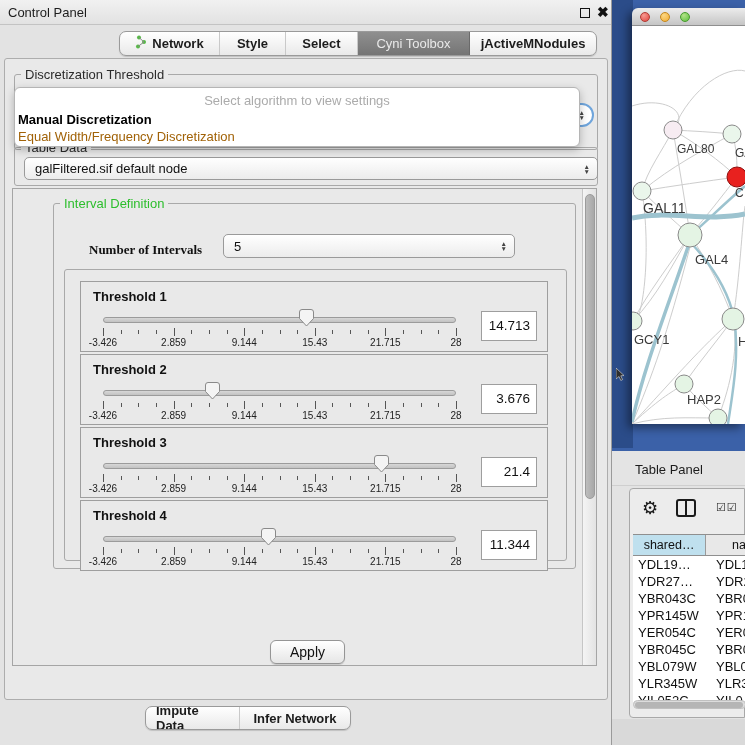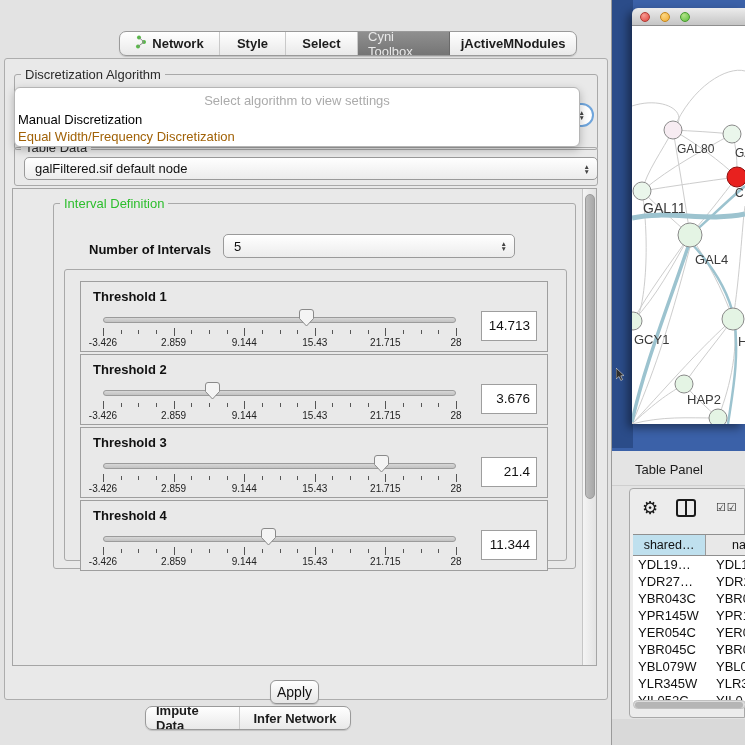--- a/index.html
+++ b/index.html
@@ -28,21 +28,21 @@
   .glabel.green { color:#2dbe2d; }
   .glabel.blue  { color:#2929cc; }
   .glabel.dark  { color:#2b2b2b; }
 
   .combo { position:absolute; background:linear-gradient(#ffffff,#ececec); border:1px solid #9a9a9a; border-radius:5px; font-size:13px; color:#111; display:flex; align-items:center; padding:0 10px; }
   .spin { position:absolute; right:7px; top:50%; transform:translateY(-50%); display:flex; flex-direction:column; line-height:5px; font-size:6.5px; color:#444; }
 
   
   #algo-popup { left:14px; top:87px; width:566px; height:60px; background:#ffffff; border:1px solid #b5b5b5; border-radius:6px; box-shadow:0 3px 8px rgba(0,0,0,.25); z-index:30; }
   #algo-popup .hint { position:absolute; top:5px; left:0; width:100%; text-align:center; color:#ababab; font-size:13px; }
-  #algo-popup .opt1 { position:absolute; top:24px; left:3px; font-size:13px; font-weight:normal; color:#000; }
+  #algo-popup .opt1 { position:absolute; top:24px; left:3px; font-size:13px; font-weight:bold; color:#000; }
   #algo-popup .opt2 { position:absolute; top:41px; left:3px; font-size:13px; color:#a16207; }
   #algo-hidden-combo { left:556px; top:103px; width:38px; height:24px; background:#fff; border:2px solid #6fa5dc; border-radius:12px; z-index:5; }
 
   
   #viewport { left:12px; top:188px; width:585px; height:478px; border:1px solid #a5a5a5; background:#e9e9e9; overflow:hidden; }
   .vscroll { position:absolute; background:linear-gradient(90deg,#f4f4f4,#e2e2e2); border-left:1px solid #c6c6c6; }
   .vthumb { position:absolute; left:2px; width:10px; border-radius:6px; background:linear-gradient(90deg,#bdbdbd,#a8a8a8); border:1px solid #9b9b9b; }
 
   
   .tpanel { position:relative; width:468px; height:71px; border:1px solid #9e9e9e; margin-bottom:2px; background:#e9e9e9; }
@@ -92,52 +92,57 @@
   #hthumb { position:absolute; left:1px; top:0.5px; width:108px; height:6px; border-radius:4px; background:#b5b5b5; }
   #below-tp { left:612px; top:719px; width:133px; height:26px; background:#d9d9d9; }
 
   svg text { font-family:"Liberation Sans",sans-serif; }
 </style>
 </head>
 <body>
 
 <div id="stage">
 
+  <div id="titlebar" class="abs">
+    <span class="title">Control Panel</span>
+    <span class="float-btn"></span>
+    <span class="close-btn">✖</span>
+  </div>
 
   <div class="seg" style="left:86px; top:31px; height:25px;margin-left:33px;">
     <div class="s" style="width:100px;">
       <span style="margin-right:5px; display:inline-block;">
         <svg width="12" height="14" viewBox="0 0 12 14">
             <circle cx="4" cy="2.5" r="2" fill="#57b847"></circle>
             <circle cx="3" cy="11.5" r="2" fill="#57b847"></circle>
             <circle cx="9" cy="7" r="2" fill="#57b847"></circle>
             <path d="M4 2.5 L9 7 L3 11.5" stroke="#888" stroke-width="1" fill="none"></path>
           </svg>
       </span>
       <span>Network</span>
     </div>
     <div class="s" style="width:66px;">
         <span>Style</span>
       </div>
     <div class="s" style="width:72px;">
         <span>Select</span>
       </div>
-    <div class="s sel" style="width:92px; font-weight:normal;">
+    <div class="s sel" style="width:112px; font-weight:normal;">
         <span>Cyni Toolbox</span>
       </div>
     <div class="s" style="width:126px;">
         <span>jActiveMNodules</span>
       </div>
   </div>
 
   <div id="content" class="abs"></div>
   <div id="cp-right-edge" class="abs"></div>
 
   <div class="group" style="left:14px; top:74px; width:584px; height:76px; z-index:1;">
-    <span class="glabel dark">Discretization Algorithm</span>
+    <span class="glabel dark">Discretization Threshold</span>
   </div>
   <div id="algo-hidden-combo" class="abs">
     <span class="spin">
         <span>▲</span>
         <span>▼</span>
       </span>
   </div>
 
   <div id="algo-popup" class="abs">
     <div class="hint">Select algorithm to view settings</div>
@@ -154,21 +159,21 @@
         <span>▲</span>
         <span>▼</span>
       </span>
   </div>
 
   <div id="viewport" class="abs">
 
     <div class="group" style="left:40px; top:14px; width:523px; height:366px;">
       <span class="glabel green">Interval Definition</span>
 
-      <span style="position:absolute; left:35px; top:38px; font-size:13px; font-weight:bold; color:#111;">Number of Intervals</span>
+      <span style="position:absolute; left:35px; top:38px; font-size:13px; font-weight:bold; color:#111;font-family:Liberation Serif, serif;">Number of Intervals</span>
       <div class="combo" style="left:169px; top:30px; width:292px; height:24px;">
         <span>5</span>
         <span class="spin">
             <span>▲</span>
             <span>▼</span>
           </span>
       </div>
 
       <div class="group" style="left:10px; top:65px; width:503px; height:292px;">
         <div style="position:absolute; left:15px; top:11px;">
@@ -342,21 +347,21 @@
 </div>
       </div>
     </div>
 
 
     <div class="vscroll" style="left:569px; top:0; width:15px; height:478px;">
       <div class="vthumb" style="top:5px; height:305px;"></div>
     </div>
   </div>
 
-  <div class="button" style="left:270px; top:680px; width:49px; height:24px; padding-top:3px;">Apply</div>
+  <div class="button" style="left:270px; top:640px; width:75px; height:24px; padding-top:3px;">Apply</div>
 
   <div class="seg" style="left:145px; top:706px; height:24px;">
     <div class="s" style="width:94px;">
         <span>Impute Data</span>
       </div>
     <div class="s" style="width:110px;">
         <span>Infer Network</span>
       </div>
   </div>
 

